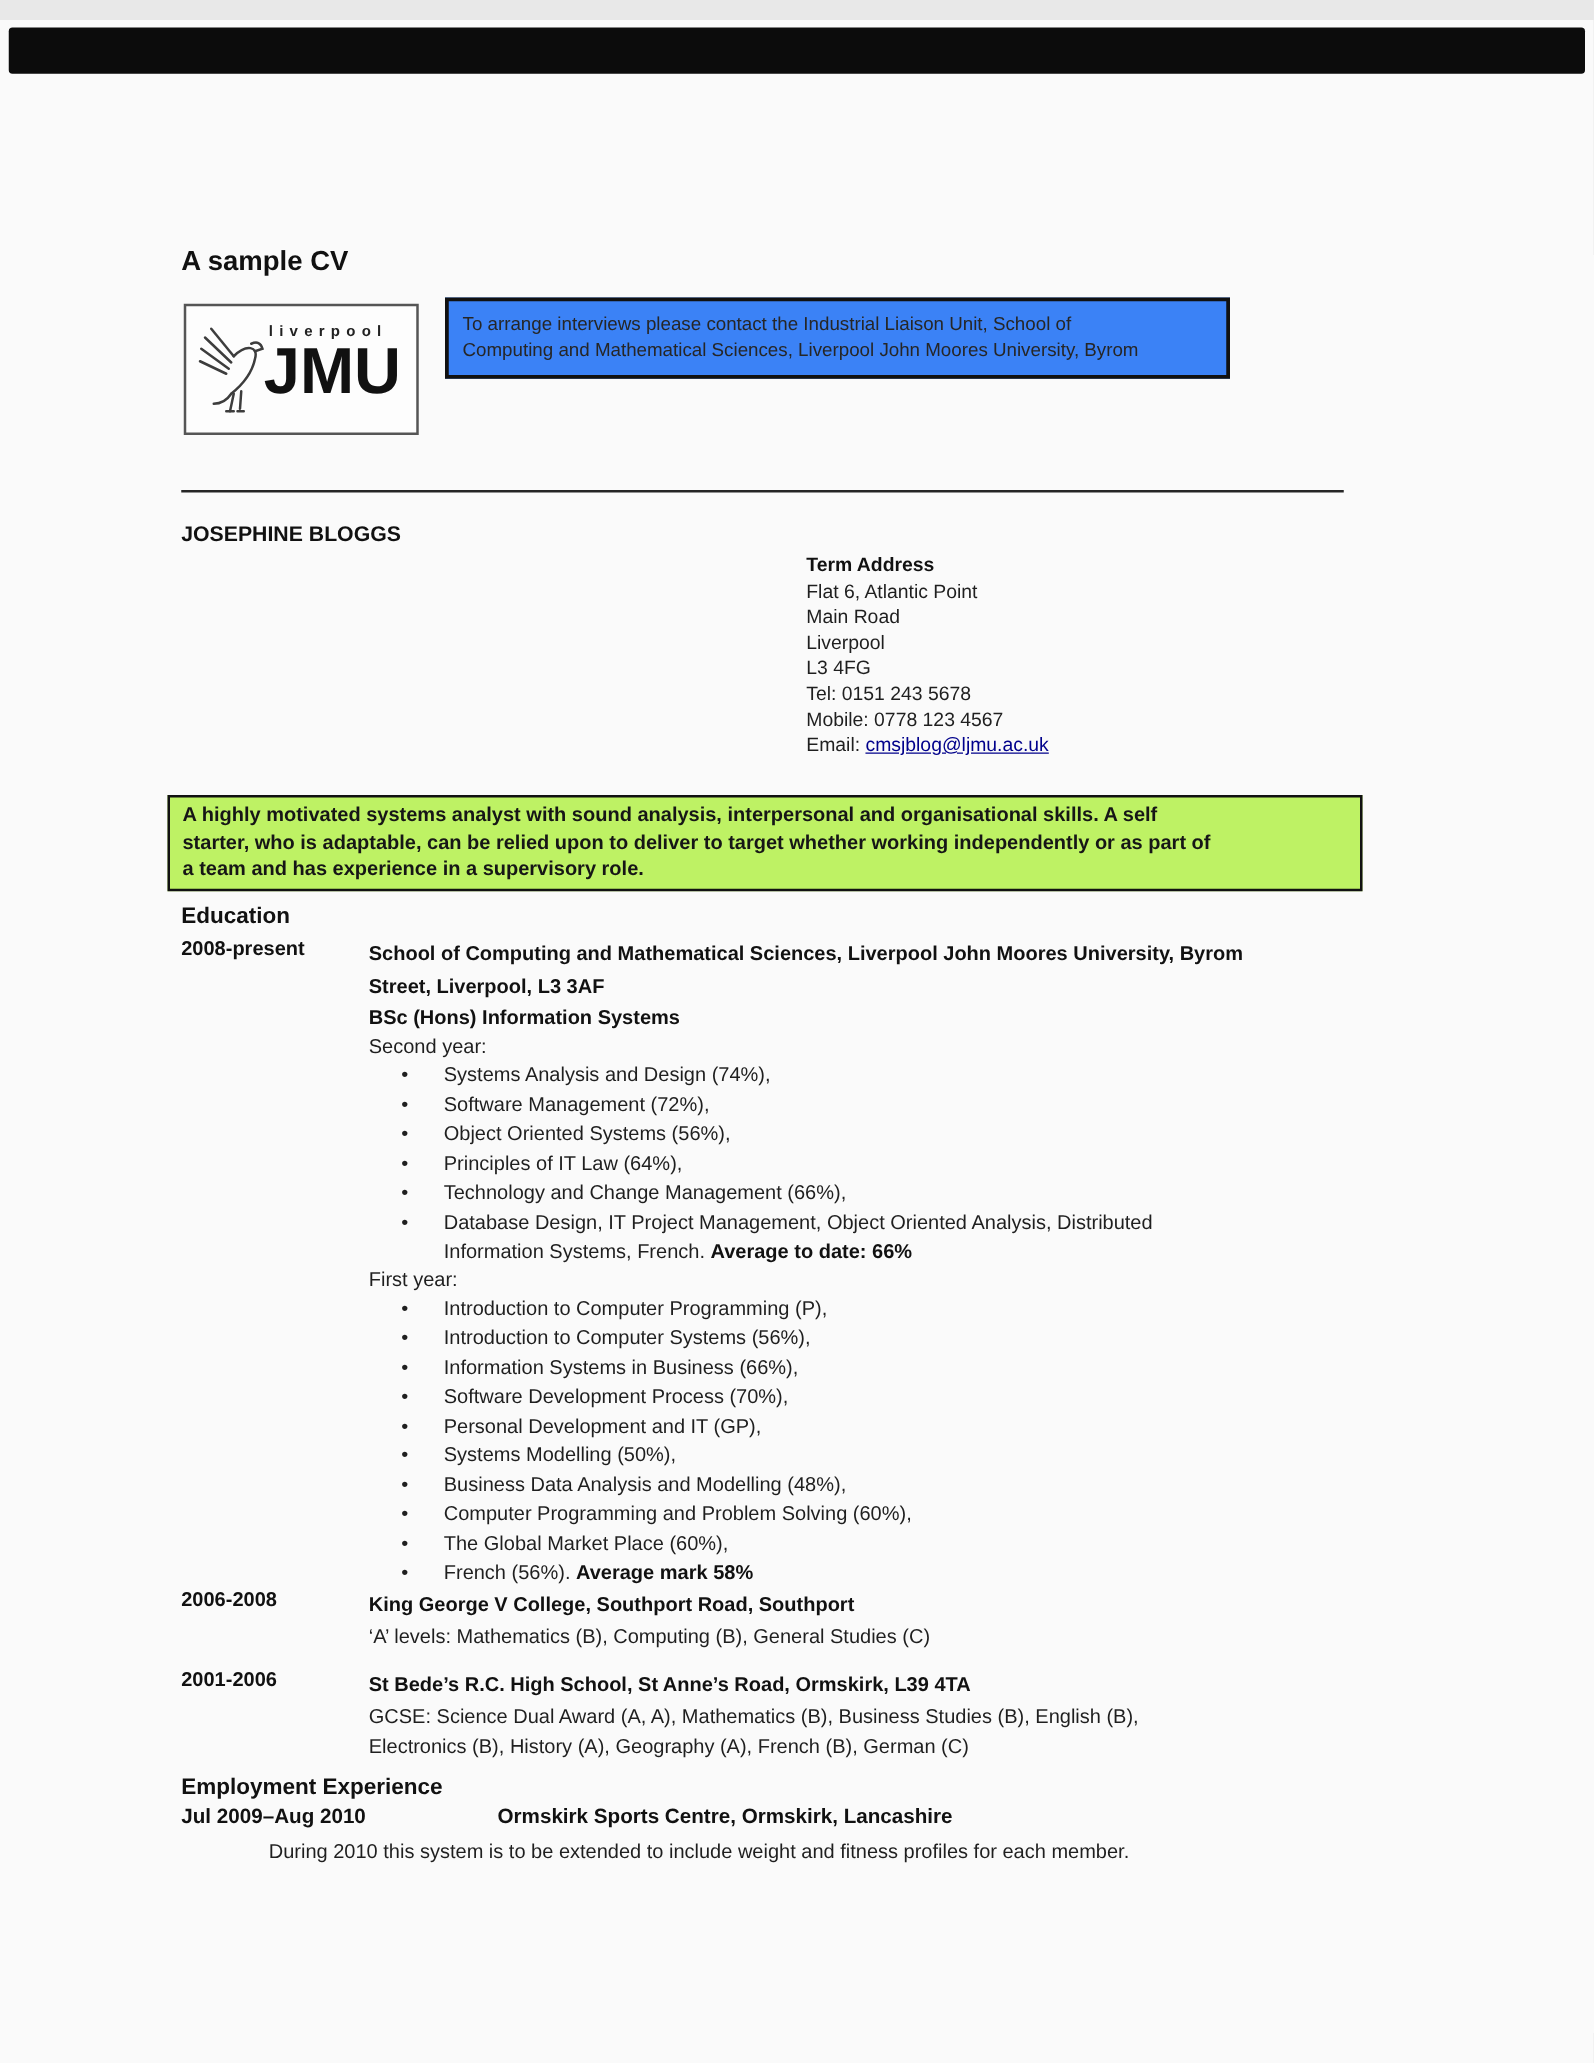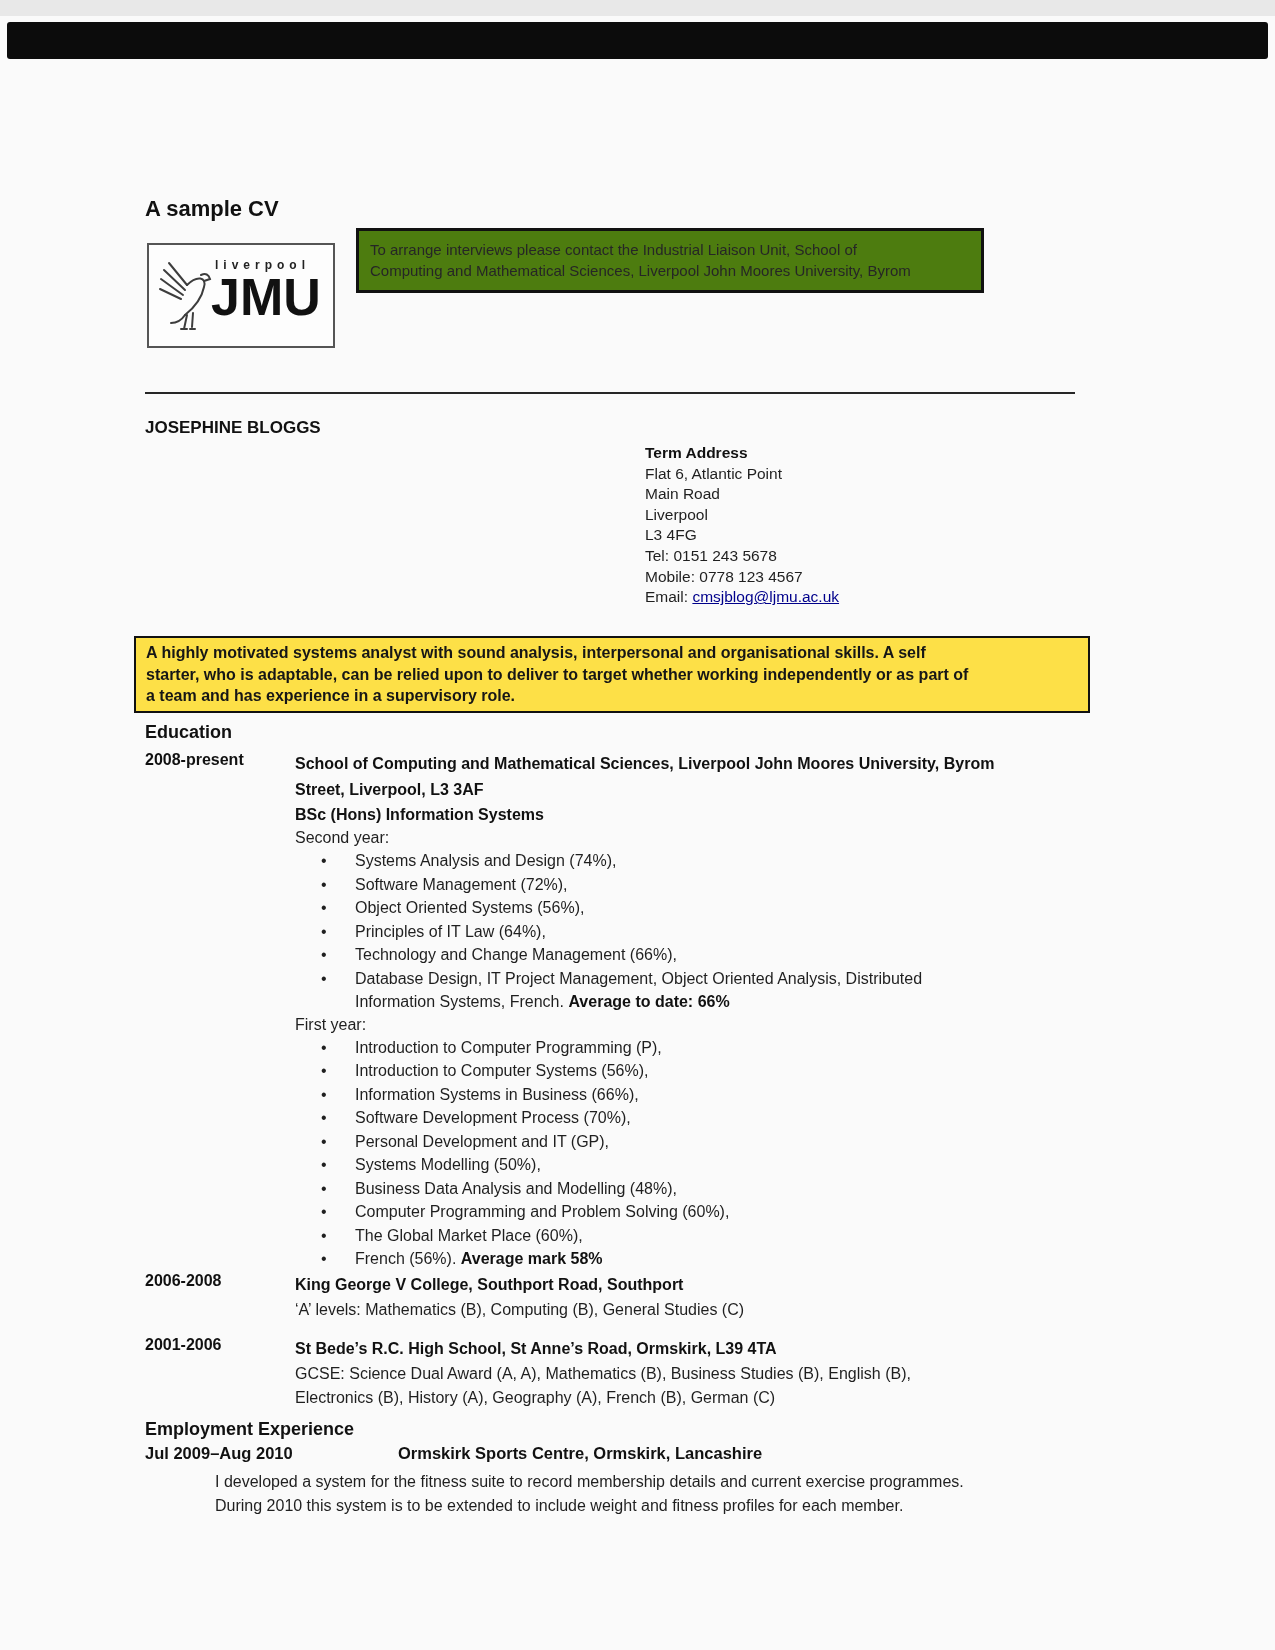--- a/index.html
+++ b/index.html
@@ -10,32 +10,32 @@
   }
   .abs{position:absolute;}
   .topbar{left:7px;top:6px;width:1261px;height:37px;background:#0c0c0c;border-radius:3px;}
   .doc-title{left:145px;top:180px;font-size:22px;font-weight:bold;color:#111;}
 
   .logo-box{left:147px;top:227px;width:184px;height:101px;border:2px solid #555;background:#fdfdfd;}
   .logo-bird{position:absolute;left:8px;top:12px;}
   .logo-small{position:absolute;left:66px;top:13px;font-size:12px;font-weight:bold;letter-spacing:5px;color:#222;}
   .logo-large{position:absolute;left:62px;top:24px;font-size:52px;font-weight:800;letter-spacing:0px;color:#111;line-height:1.1;}
 
-  .contact-box{left:356px;top:212px;width:600px;border:3px solid #111;background:#4d7c0f;
+  .contact-box{left:356px;top:222px;width:600px;border:3px solid #111;background:#3b82f6;
     padding:9px 11px;font-size:15px;line-height:20.5px;color:#262626;}
   .rule{left:145px;top:376px;width:930px;height:2px;background:#262626;}
 
   .name{left:145px;top:402px;width:930px;text-align:left;font-size:17px;font-weight:bold;color:#111;}
   .addr{font-size:15.5px;line-height:20.6px;}
   .addr .hd{font-weight:bold;color:#111;}
   .home-col{left:145px;top:427px;width:360px;}
   .term-col{left:645px;top:427px;width:360px;}
 
   .profile-box{left:134px;top:620px;width:932px;border:2px solid #111;padding:4px 10px;
-    font-weight:bold;font-size:16px;line-height:21.5px;color:#161616;background:#fde047;}
+    font-weight:bold;font-size:16px;line-height:21.5px;color:#161616;background:#bef264;}
 
   .sec-hd{font-size:18px;font-weight:bold;color:#111;}
   .edu-hd{left:145px;top:706px;}
   .entry{left:145px;}
   .entry .dates{position:absolute;left:0;top:0;font-weight:bold;font-size:16px;color:#111;width:145px;}
   .entry .content{position:absolute;left:150px;top:0;width:800px;font-size:16px;}
   .inst-line{font-weight:bold;color:#111;line-height:26px;}
   .course{font-weight:bold;color:#111;line-height:24px;}
   .yr-label{line-height:22px;}
   .bullet{position:relative;padding-left:60px;line-height:23.5px;width:585px;}
@@ -157,17 +157,16 @@
   </div>
 
   <div class="abs sec-hd emp-hd">Employment Experience</div>
 
   <div class="abs emp-row">
     <div class="dates">Jul 2009–Aug 2010</div>
     <div class="employer">Ormskirk Sports Centre, Ormskirk, Lancashire</div>
   </div>
 
   <div class="abs emp-desc">
-    <div>I developed a system for the fitness suite to record membership details and current exercise programmes.</div>
     <div>During 2010 this system is to be extended to include weight and fitness profiles for each member.</div>
   </div>
 
 </div>
 
 </body></html>

